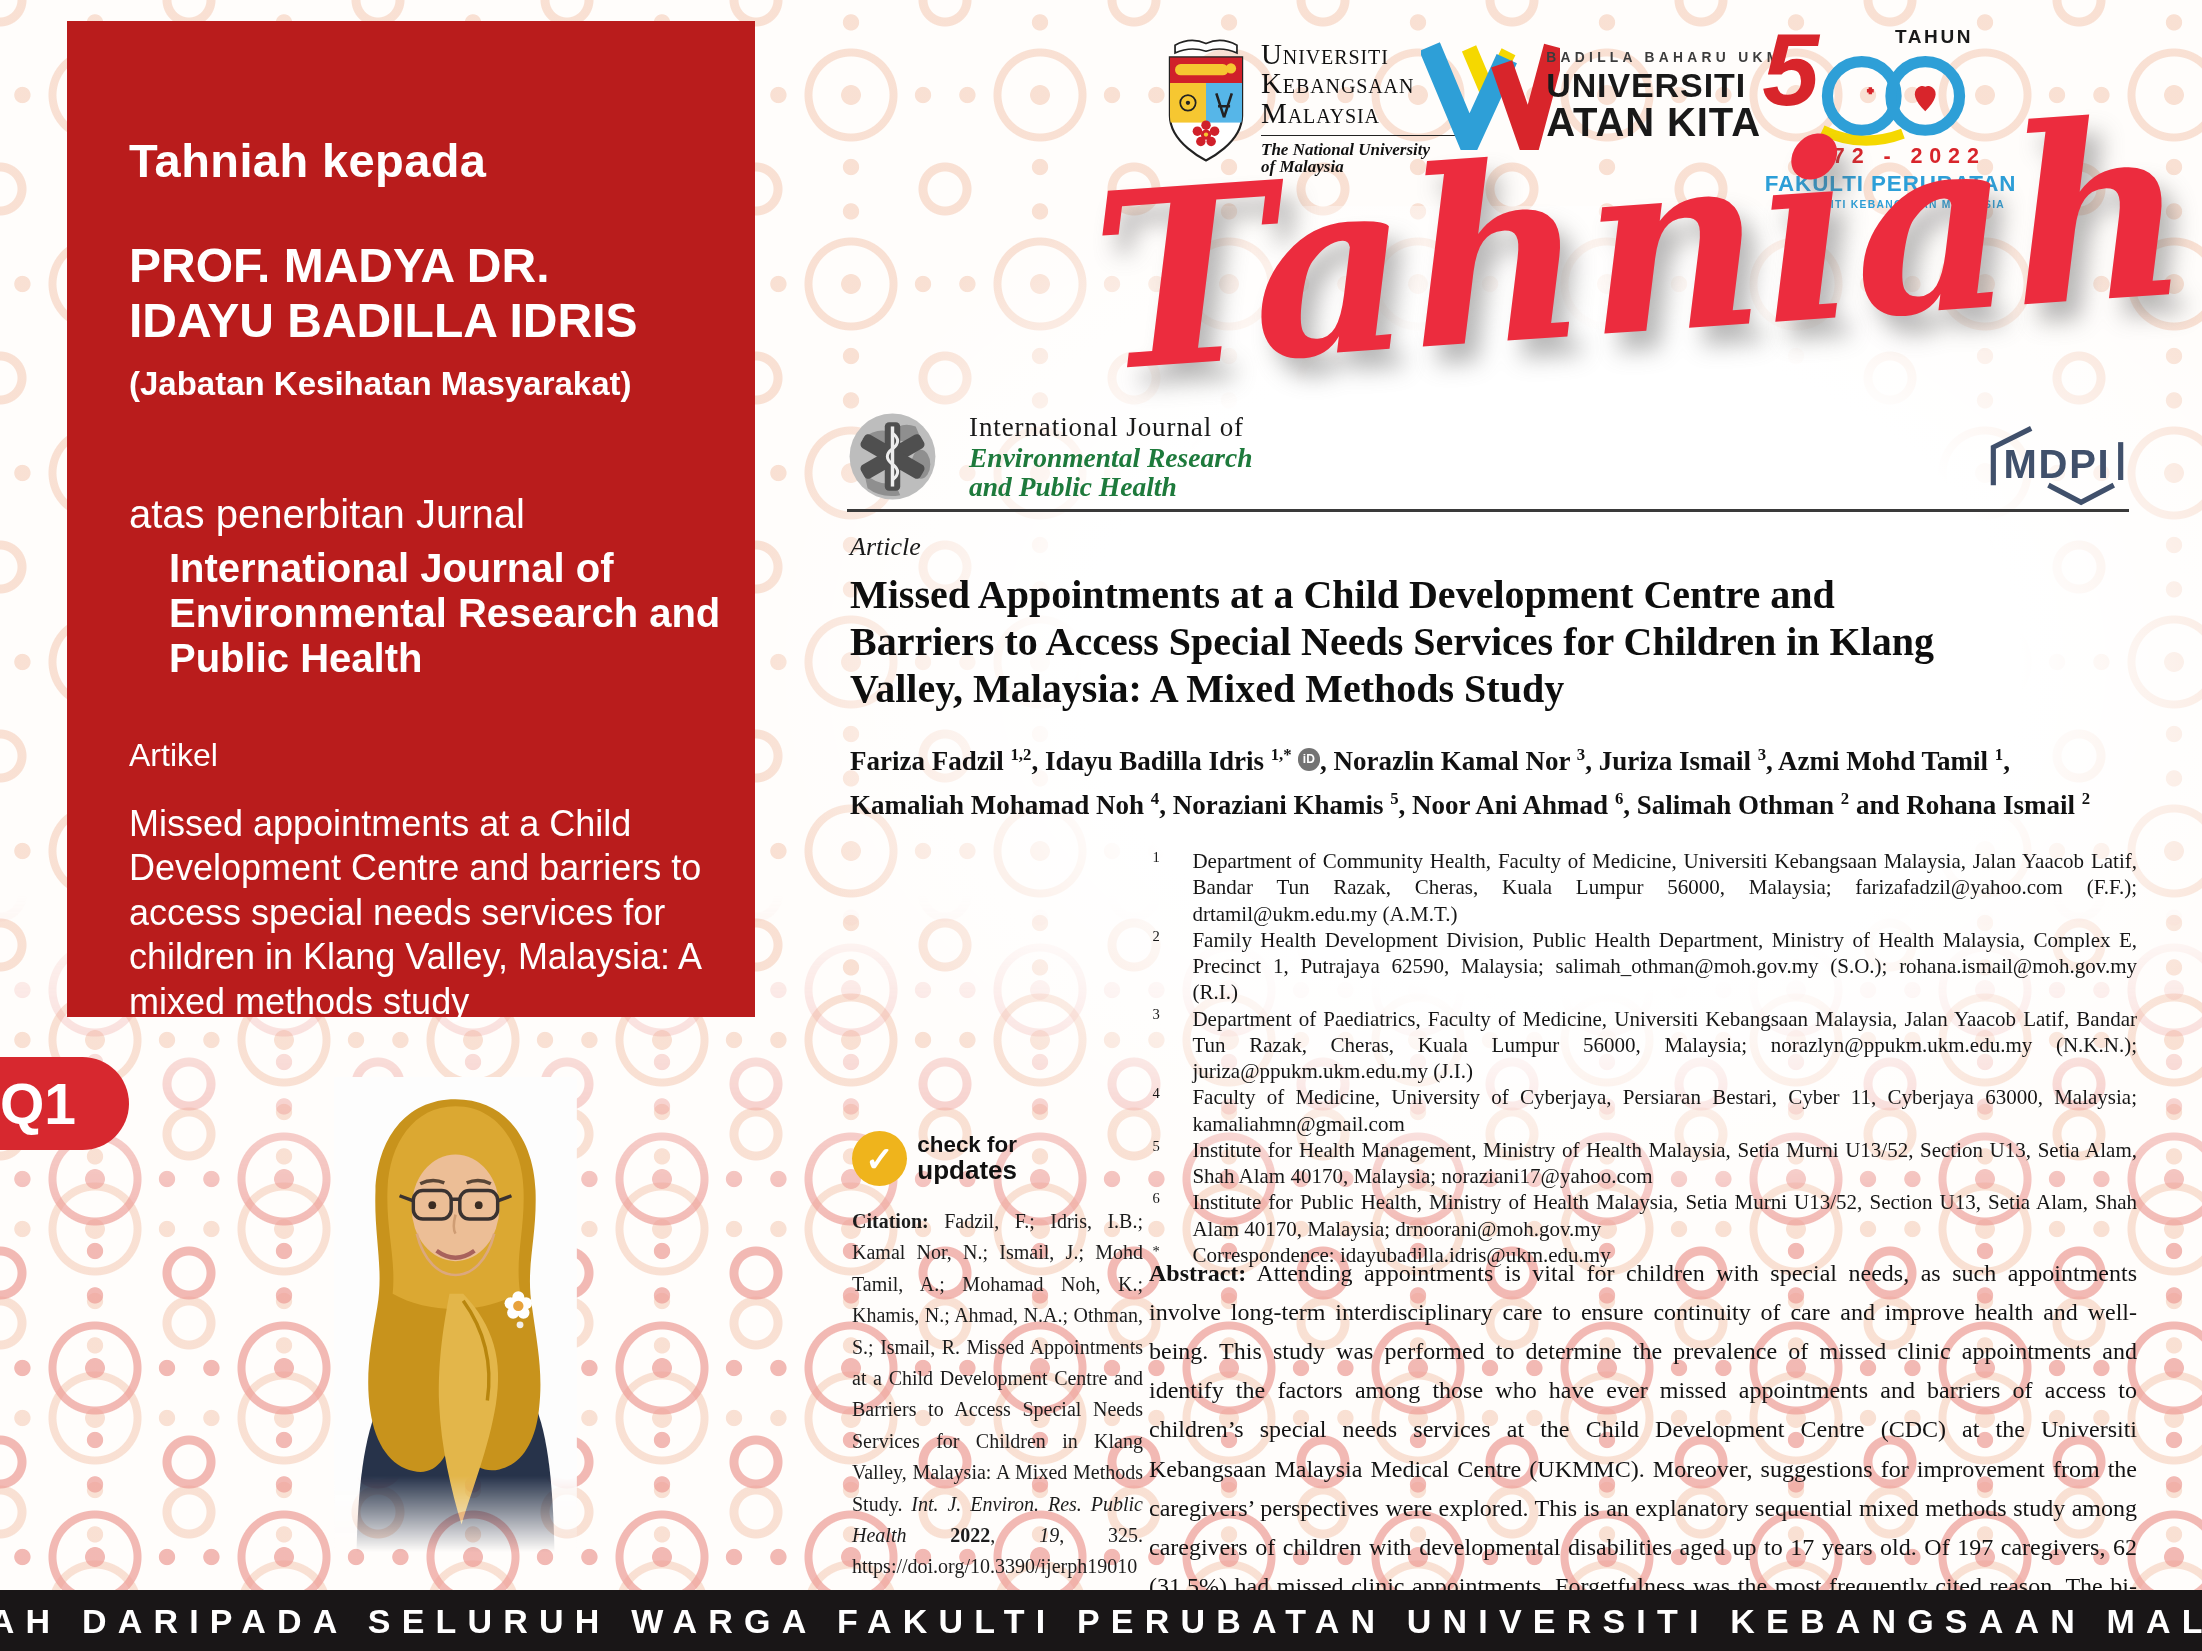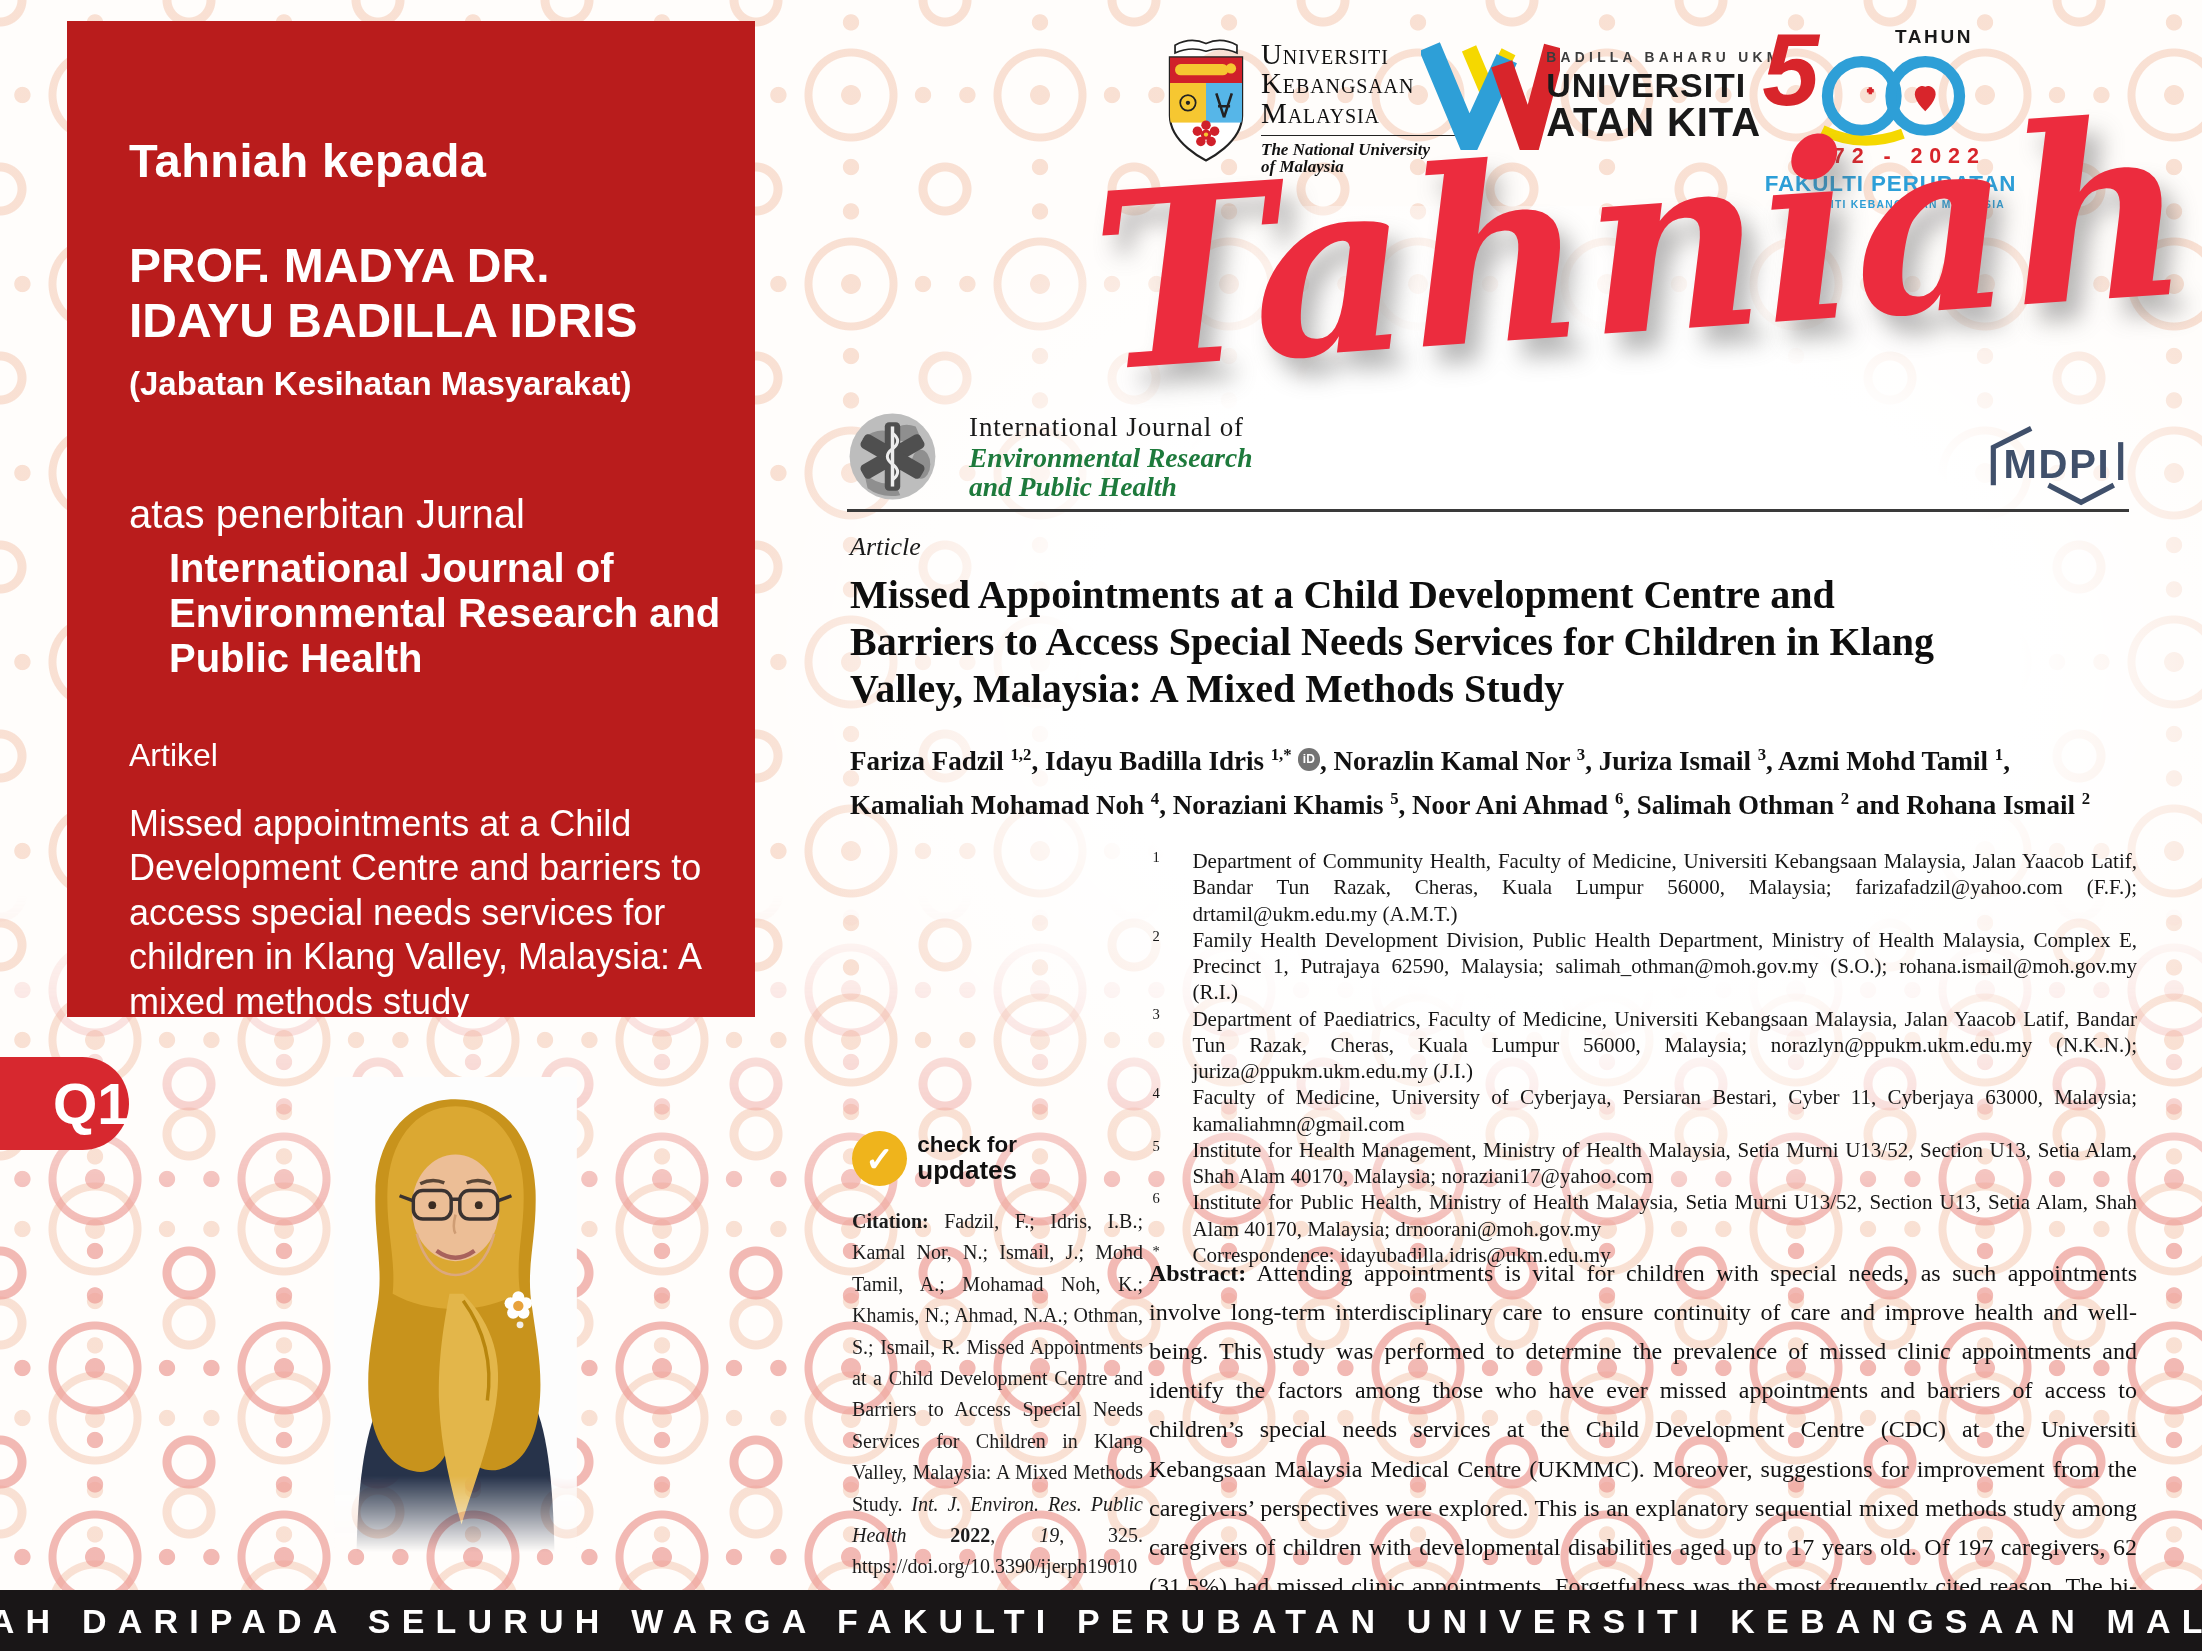--- a/index.html
+++ b/index.html
@@ -33,21 +33,21 @@
   .greeting{left:62px;top:112px;font-size:47px;font-weight:700;letter-spacing:0.4px;}
   .recipient{left:62px;top:217px;width:576px;font-size:48px;font-weight:700;line-height:1.16;}
   .dept{left:62px;top:344px;font-size:33px;font-weight:600;}
   .pub-intro{left:62px;top:471px;font-size:40px;font-weight:400;}
   .journal-name{left:62px;top:525px;width:594px;font-size:40px;font-weight:700;line-height:1.13;margin-left:40px;}
   .artikel{left:62px;top:716px;font-size:32px;font-weight:400;}
   .panel-title{left:62px;top:781px;width:607px;font-size:36px;font-weight:400;line-height:1.24;}
 
   
   .q1{position:absolute;left:0;top:1057px;width:129px;height:93px;background:#d7282f;
-    border-radius:0 50px 50px 0;display:flex;align-items:center;justify-content:flex-end;
+    border-radius:0 50px 50px 0;display:flex;align-items:center;justify-content:flex-start;
     color:#fff;font-size:57px;font-weight:700;z-index:4;}
 
   
   .photo{position:absolute;left:334px;top:1077px;width:243px;height:475px;z-index:3;
     -webkit-mask-image:linear-gradient(to bottom,#000 84%,transparent 100%);
     mask-image:linear-gradient(to bottom,#000 84%,transparent 100%);}
 
   
   .ukm-logo{position:absolute;left:1163px;top:33px;display:flex;align-items:flex-start;z-index:2;}
   .ukm-text{margin-left:12px;margin-top:6.9px;font-family:"Liberation Serif",serif;color:#111;}

